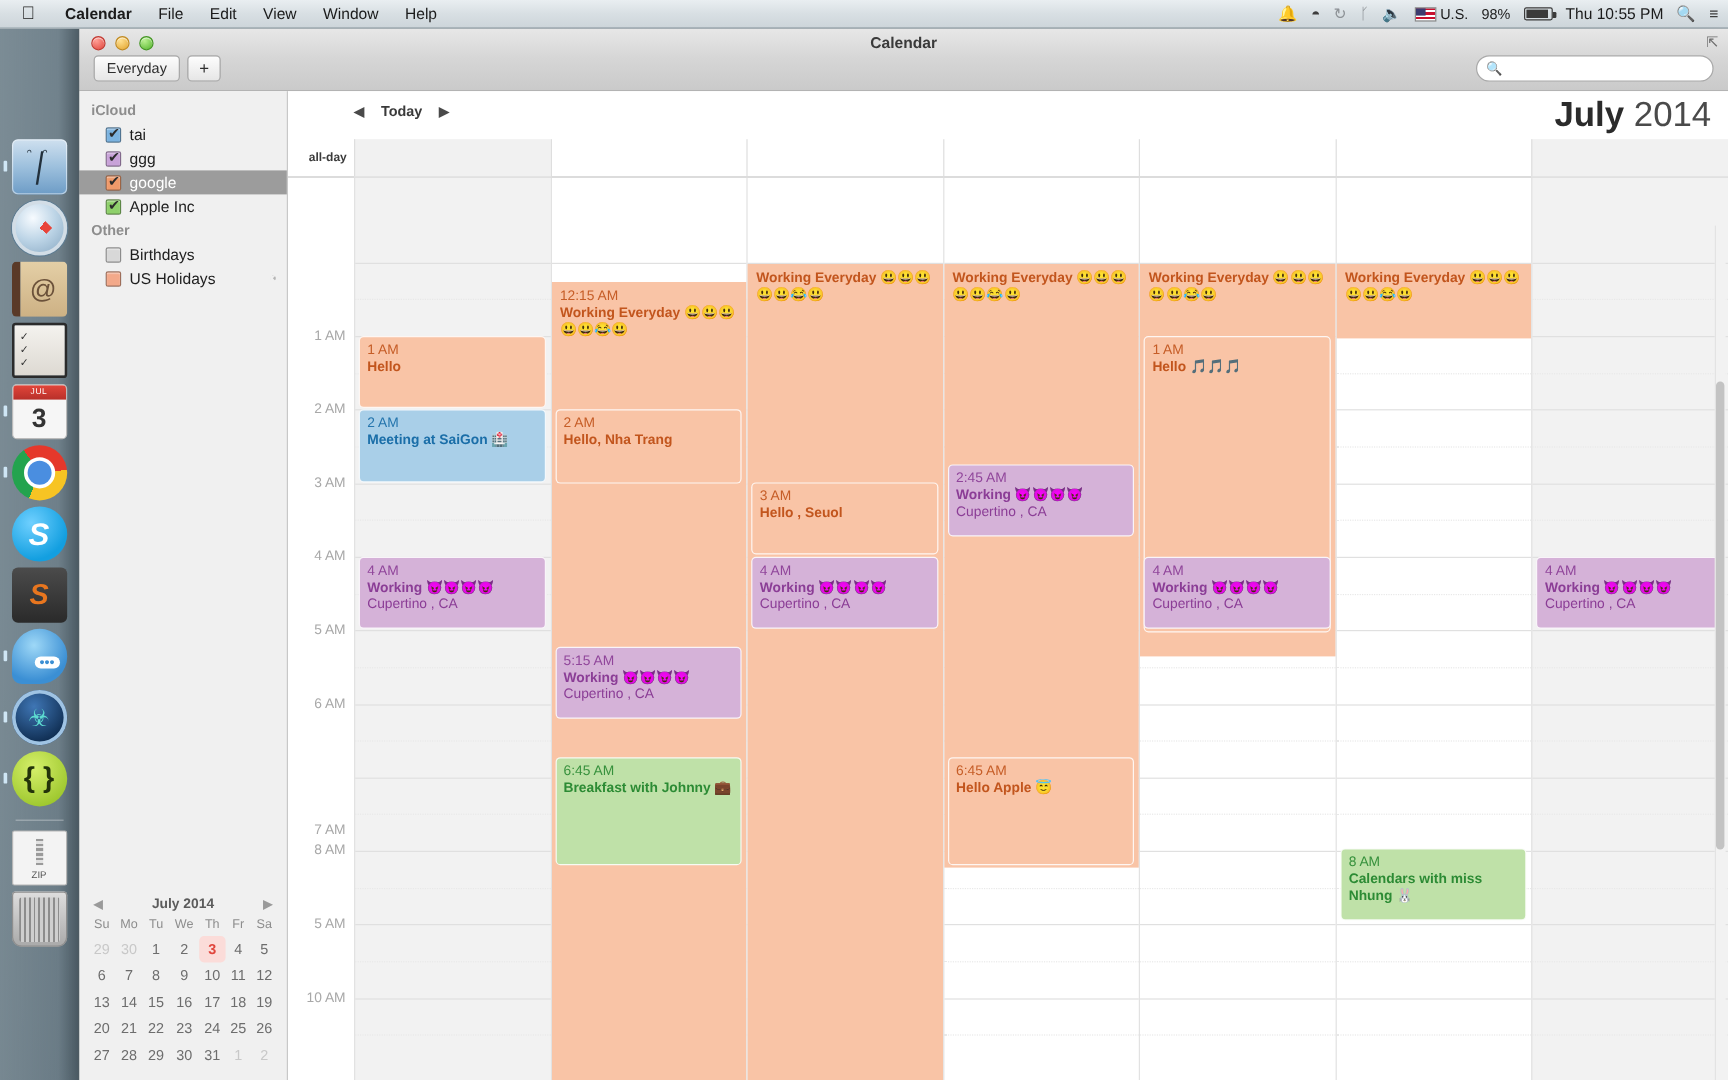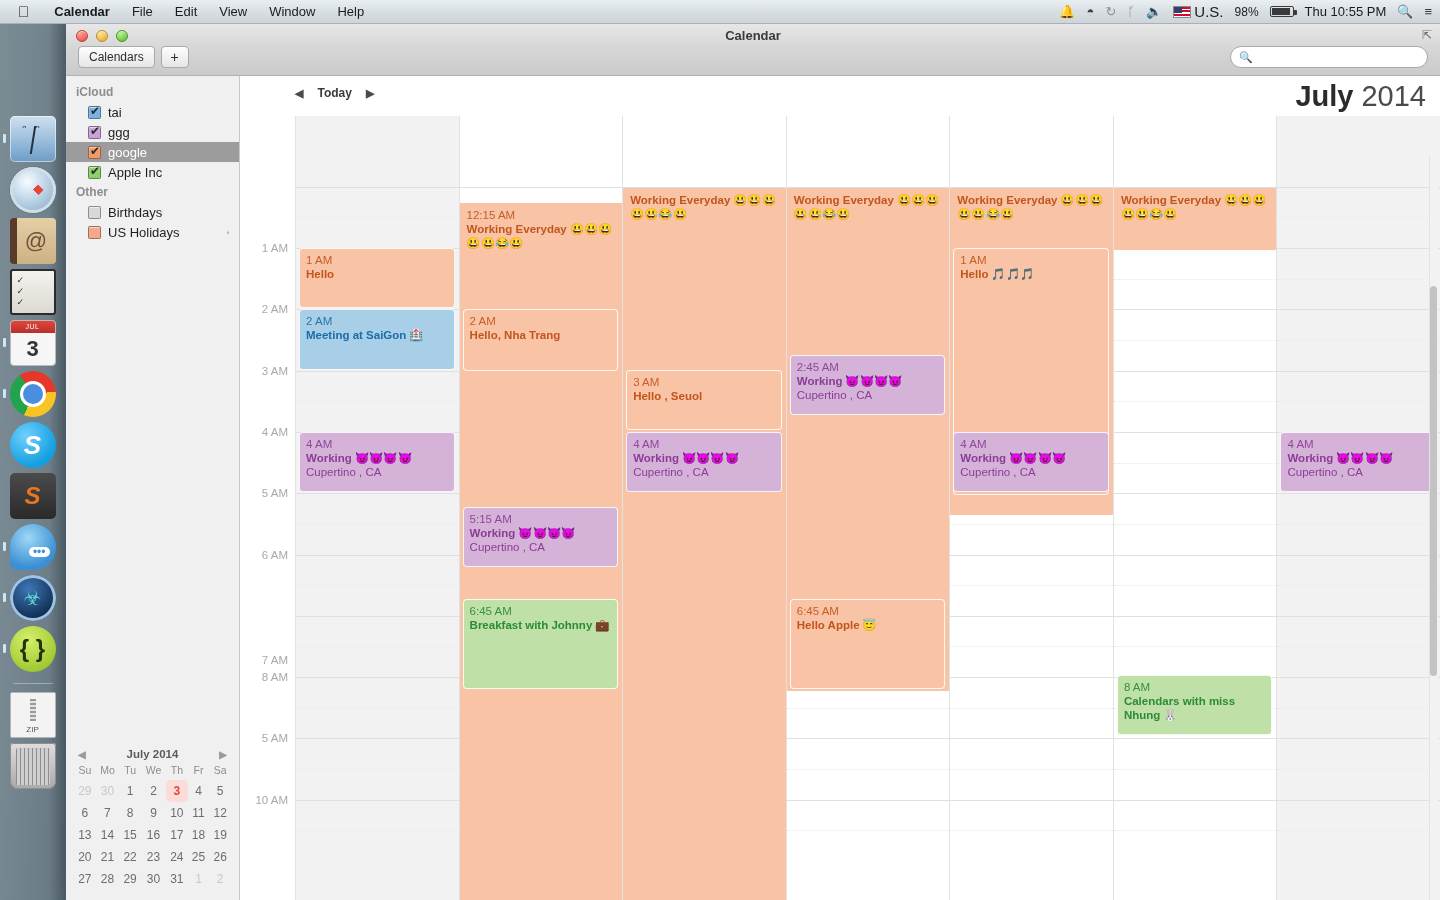--- a/index.html
+++ b/index.html
@@ -253,21 +253,21 @@
     <div class="mitem">Window</div>
     <div class="mitem">Help</div>
     <div class="right">
       <span class="mb-ico dim">🔔</span>
       <span class="mb-ico">◓</span>
       <span class="mb-ico dim">↻</span>
       <span class="mb-ico dim">ᚴ</span>
       <span class="mb-ico">🔈</span>
       <span>
         <span class="mb-flag"></span>
-        <span style="font-size:15px;margin-left:3px;">U.S.</span>
+        <span style="font-size:12px;margin-left:3px;">U.S.</span>
       </span>
       <span style="font-size:12px;">98%</span>
       <span class="mb-battery">
           <i></i>
         </span>
       <span style="font-size:13px;">Thu 10:55 PM</span>
       <span class="mb-ico">🔍</span>
       <span class="mb-ico">≡</span>
     </div>
   </div>
@@ -323,21 +323,21 @@
   <div class="window">
 
     <div class="titlebar">
       <div class="traffic">
         <div class="light red"></div>
         <div class="light yellow"></div>
         <div class="light green"></div>
       </div>
       <div class="win-title">Calendar</div>
       <div class="tb-left">
-        <div class="tb-btn">Calendars</div>
+        <div class="tb-btn">Everyday</div>
         <div class="tb-btn plus">+</div>
       </div>
       <div class="searchbox">
         <span class="search-icon">🔍</span>
         <span></span>
       </div>
       <div class="expand-icon">⇱</div>
     </div>
 
     <div class="body">
@@ -448,20 +448,32 @@
             <span>Today</span>
             <span class="tri">▶</span>
           </div>
           <div class="month-title">
             <b>July</b>
             <span>2014</span>
           </div>
         </div>
 
 
+        <div class="allday">
+          <div class="allday-label">all-day</div>
+          <div class="allday-cols" id="allday-cols">
+              <div class="allday-col weekend"></div>
+              <div class="allday-col"></div>
+              <div class="allday-col"></div>
+              <div class="allday-col"></div>
+              <div class="allday-col"></div>
+              <div class="allday-col"></div>
+              <div class="allday-col weekend"></div>
+            </div>
+        </div>
 
         <div class="grid-wrap">
           <div class="time-gutter" id="time-gutter">
               <div class="time-label" style="top: 132px;">1 AM</div>
               <div class="time-label" style="top: 193.3px;">2 AM</div>
               <div class="time-label" style="top: 254.6px;">3 AM</div>
               <div class="time-label" style="top: 315.9px;">4 AM</div>
               <div class="time-label" style="top: 377.2px;">5 AM</div>
               <div class="time-label" style="top: 438.5px;">6 AM</div>
               <div class="time-label" style="top: 499.8px; margin-top: 44px;">7 AM</div>

